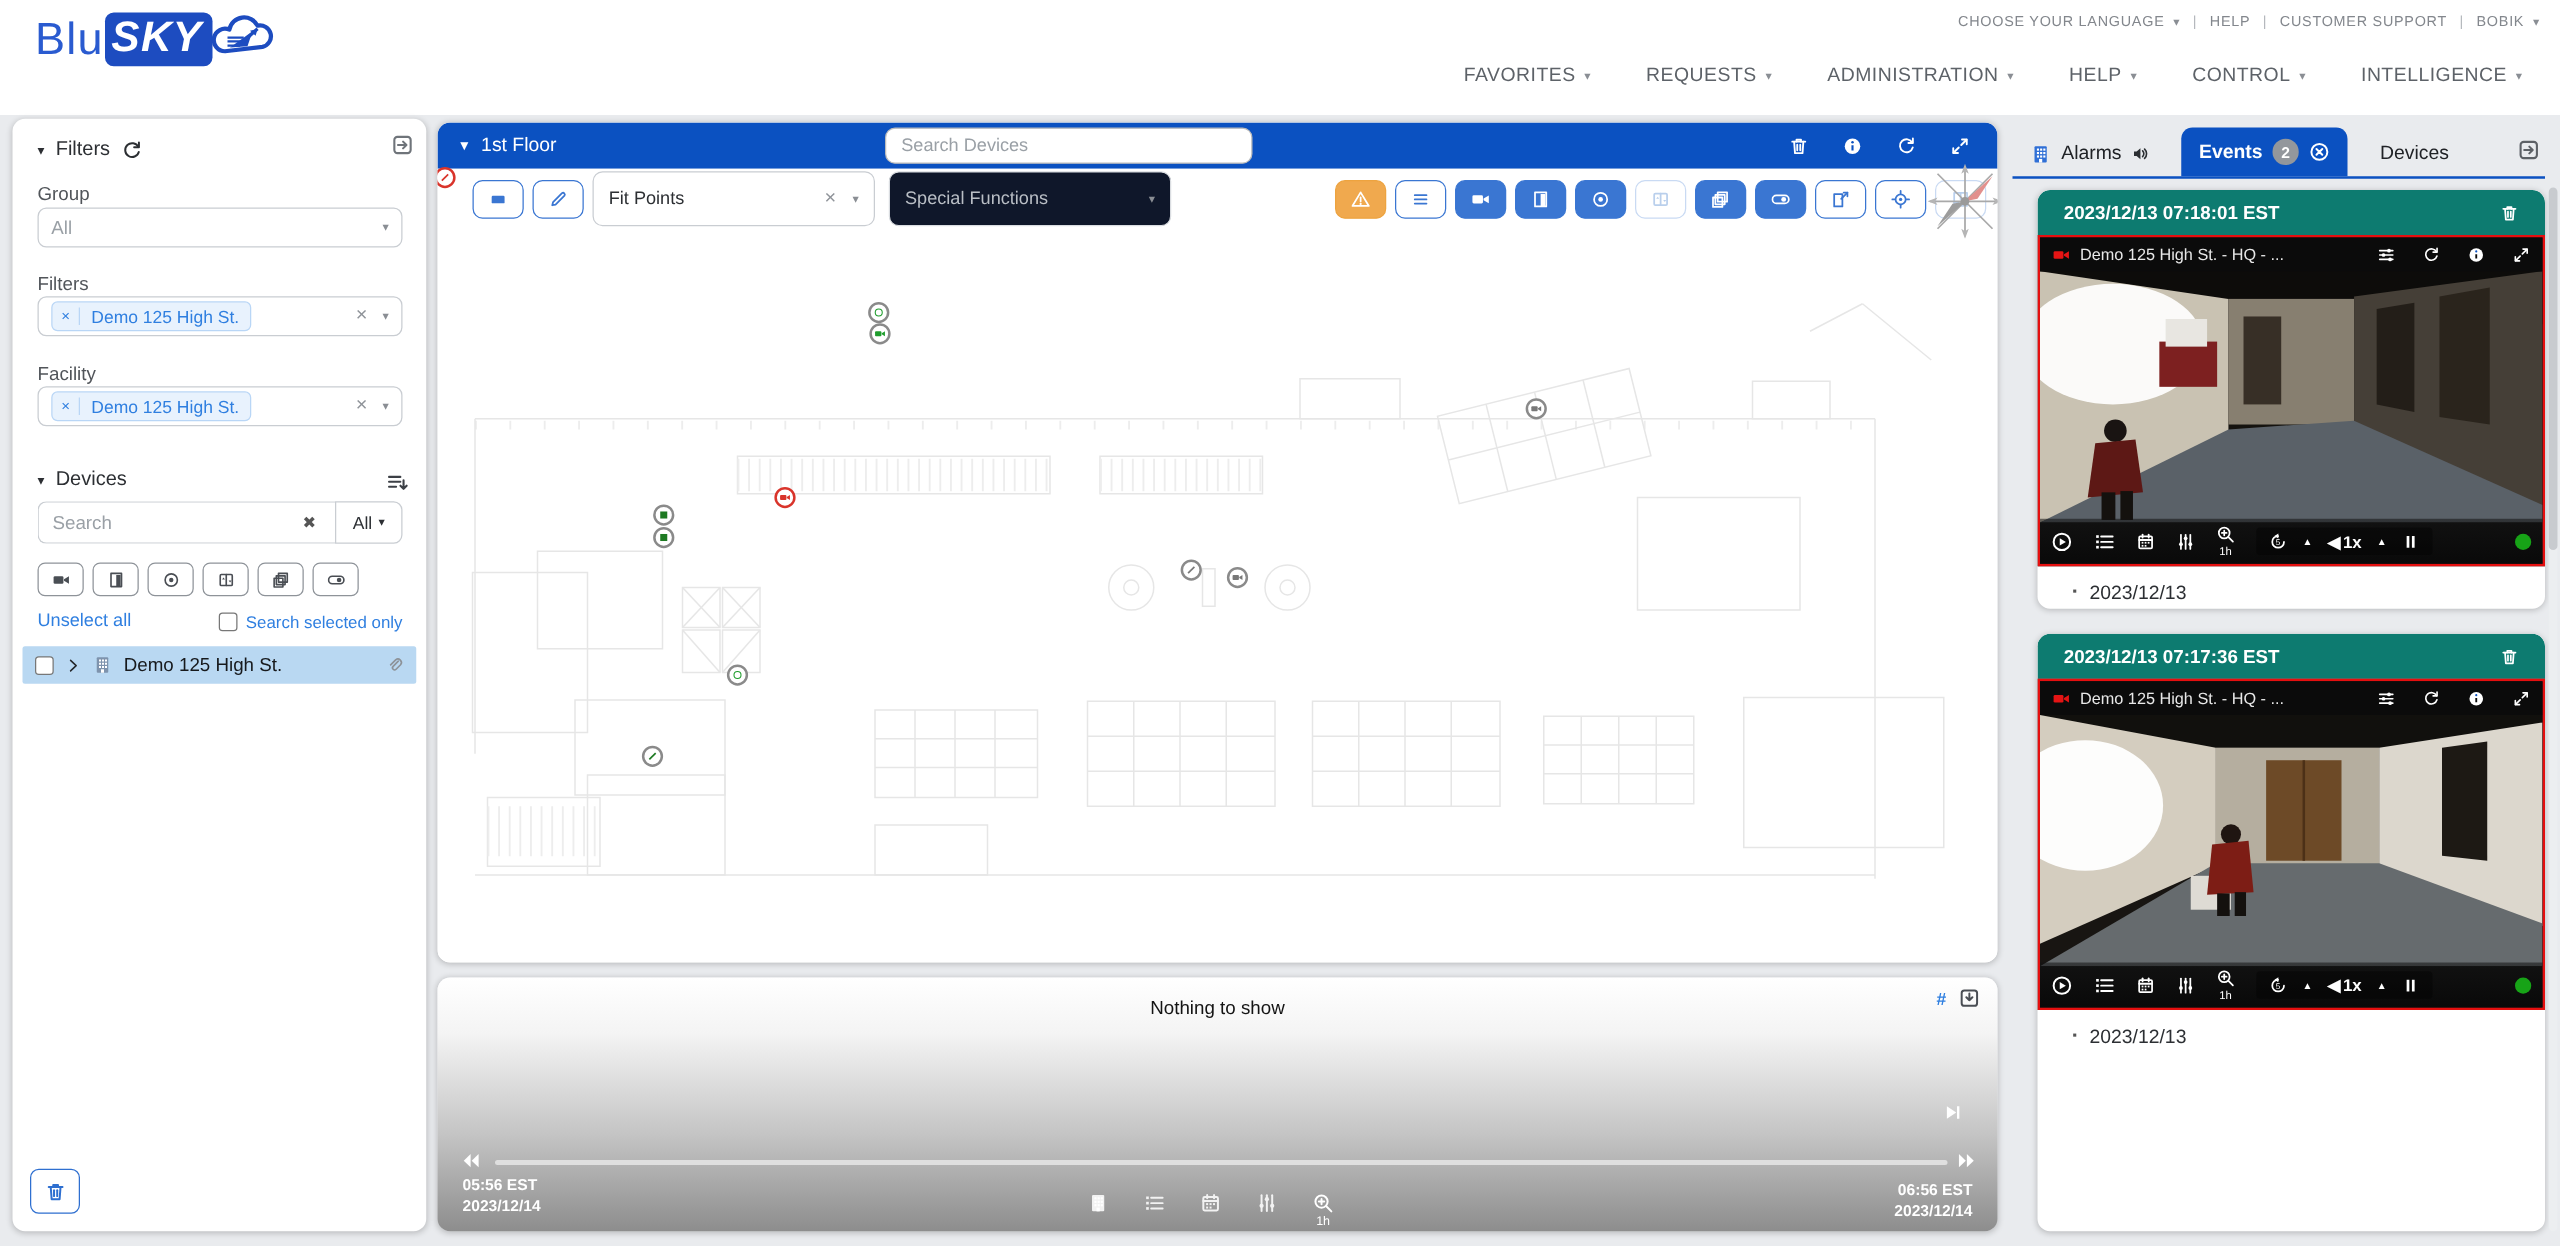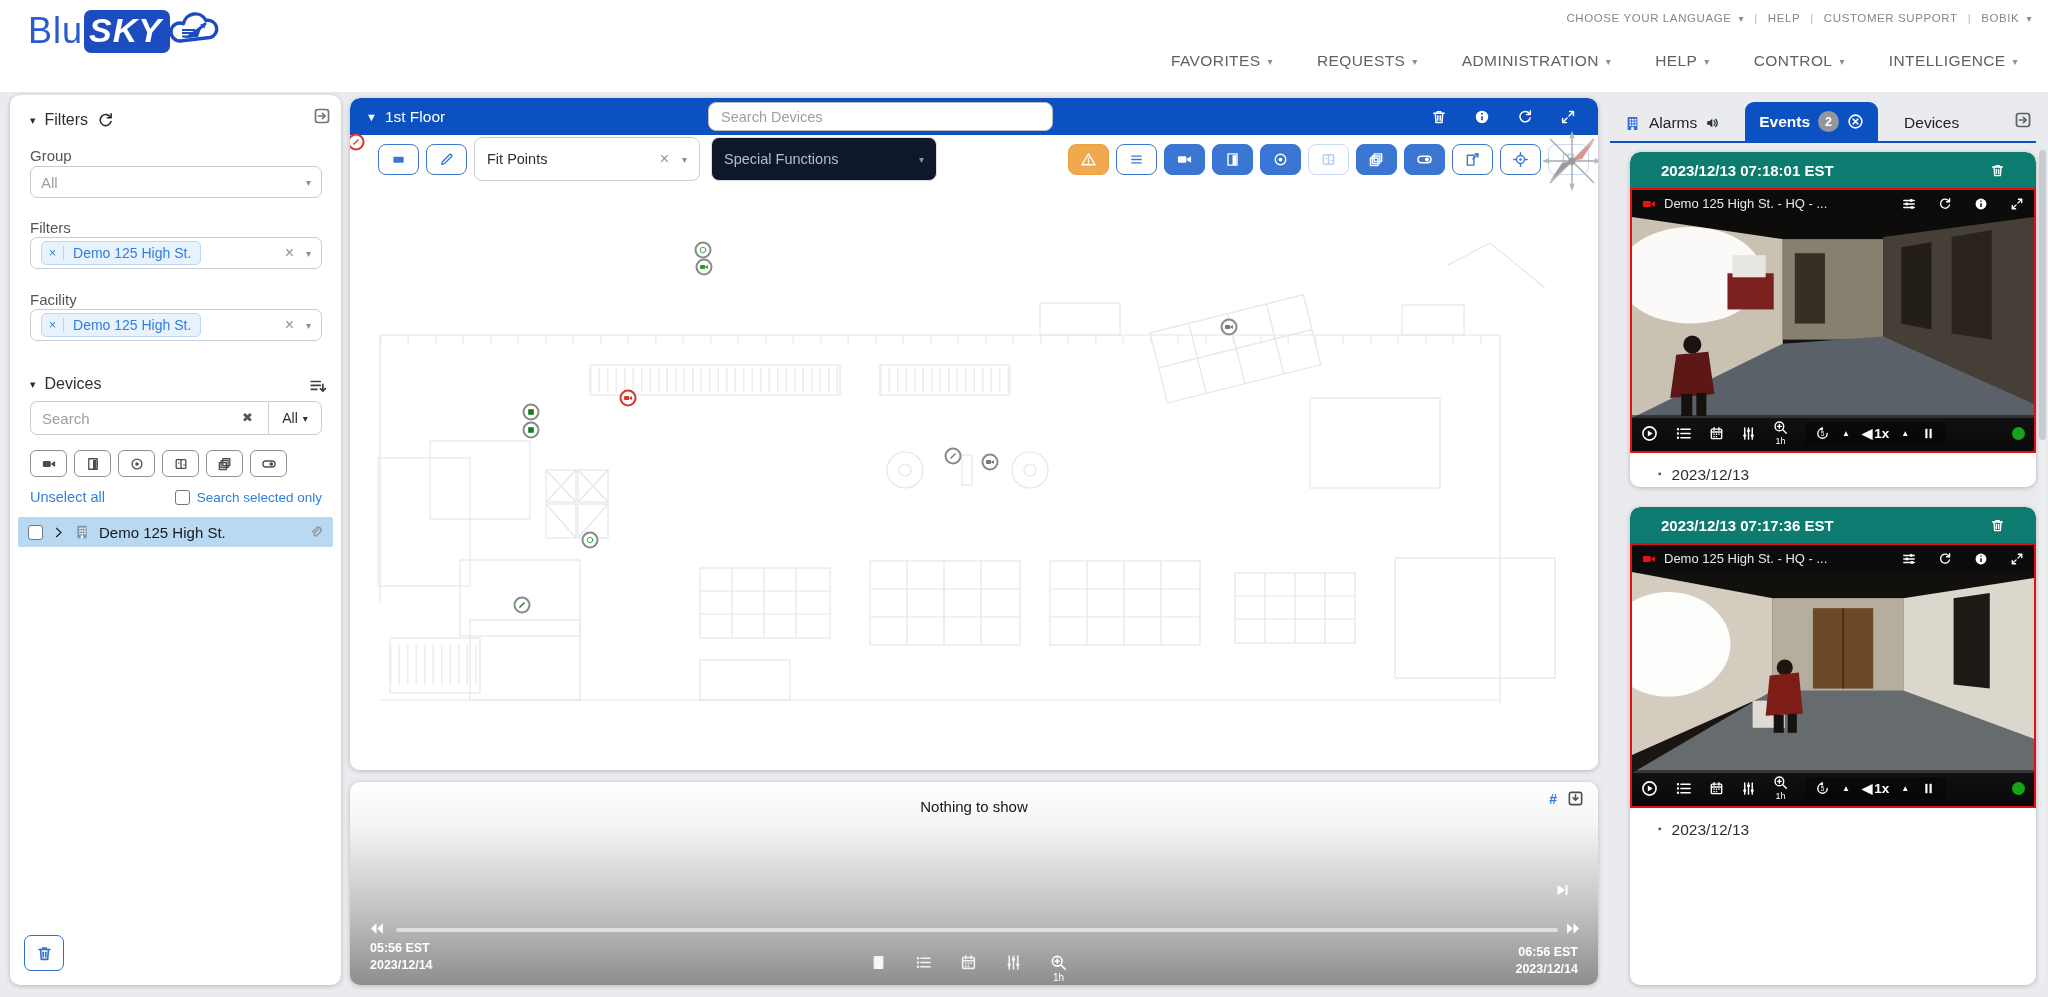--- a/index.html
+++ b/index.html
@@ -49,21 +49,21 @@
   #treerow .name { font-size:15px; color:#17191c; }
   #treerow .clip { margin-left:auto; color:#8d9298; font-size:14px; }
   #trashbtn { position:absolute; left:14px; bottom:14px; width:40px; height:36px; border:1.5px solid #2e6fd0; border-radius:7px; background:#fff; color:#2e6fd0; display:flex; align-items:center; justify-content:center; font-size:17px; cursor:pointer; }
   #sb-collapse { position:absolute; right:10px; top:12px; color:#6f747a; font-size:18px; cursor:pointer; }
 
   
   #mapcard { left:350px; top:98px; width:1248px; height:672px; overflow:hidden; }
   #bluebar { position:absolute; left:0; top:0; width:100%; height:37px; background:#0b51c1; border-radius:10px 10px 0 0; display:flex; align-items:center; }
   #bluebar .floor { color:#fff; font-size:15.5px; margin-left:16px; display:flex; gap:8px; align-items:center; }
   #bluebar .tri { font-size:11px; }
-  #mapsearch { position:absolute; left:358px; top:4px; width:345px; height:29px; border:1px solid #bbb; border-radius:8px; padding:0 12px; font-size:14.5px; outline:none; }
+  #mapsearch { position:absolute; left:358px; top:4px; width:294px; height:29px; border:1px solid #bbb; border-radius:8px; padding:0 12px; font-size:14.5px; outline:none; }
   #mapsearch::placeholder { color:#9aa0a6; }
   #bluebar .ricons { margin-left:auto; margin-right:22px; display:flex; gap:27px; color:#fff; font-size:16px; }
   #maptools { position:absolute; left:0; top:37px; width:100%; height:48px; background:#fff; display:flex; align-items:center; }
   .tbtn { width:41px; height:31px; border-radius:8px; border:1px solid #3a76d2; background:#fff; color:#3a76d2; display:flex; align-items:center; justify-content:center; font-size:15px; margin-right:7px; cursor:pointer; flex:none; }
   .tbtn.fill { background:#3a76d2; color:#fff; border-color:#3a76d2; }
   .tbtn.warn { background:#f0a94e; border-color:#eda33f; color:#fff; }
   .tbtn.dis  { border-color:#c9daf3; color:#b9cfec; }
   .fitsel { width:226px; height:44px; border:1px solid #c9cdd2; border-radius:8px; display:flex; align-items:center; padding:0 12px; font-size:14.5px; color:#2c2f33; margin-right:11px; flex:none; }
   .fitsel .right { margin-left:auto; display:flex; gap:13px; color:#8f9399; align-items:center; }
   .fitsel.dis { background:#0f172a; border-color:#dadde1; color:#b9bec5; }
@@ -86,21 +86,21 @@
   #tl-icons { position:absolute; left:520px; top:172px; display:flex; gap:28px; color:#f2f2f2; font-size:17px; align-items:flex-start; }
   .zoomwrap { display:flex; flex-direction:column; align-items:center; gap:1px; font-size:10px; color:#fff; }
 
   
   #tabs { position:absolute; left:1610px; top:103px; width:426px; height:40px; border-bottom:2.5px solid #0b51c1; display:flex; align-items:flex-end; }
   .tab { display:flex; align-items:center; gap:8px; font-size:15.5px; color:#202226; padding:9px 14px; cursor:pointer; }
   .tab.active { background:#0b51c1; color:#fff; border-radius:9px 9px 0 0; font-weight:bold; margin:0 12px; }
   .badge { width:21px; height:21px; border-radius:50%; background:#93979c; color:#fff; font-size:12.5px; font-weight:bold; display:flex; align-items:center; justify-content:center; }
   #tabs .pcollapse { position:absolute; right:4px; top:8px; color:#5d6166; font-size:18px; cursor:pointer; }
   .evcard { position:absolute; left:1630px; width:406px; overflow:hidden; }
-  .evhead { height:36px; background:#0d7b70; border-radius:10px 10px 0 0; color:#fff; display:flex; align-items:center; padding:0 31px; font-size:15px; font-weight:bold; }
+  .evhead { height:36px; background:#0d7b70; border-radius:10px 10px 0 0; color:#fff; display:flex; align-items:center; padding:0 21px; font-size:15px; font-weight:bold; }
   .evhead .ic { margin-left:auto; font-size:15px; cursor:pointer; }
   .video { position:relative; height:265px; background:#111; border:2px solid #e50f0f; }
   .vhead { position:absolute; left:0; top:0; right:0; height:27px; background:#0b0b0b; display:flex; align-items:center; gap:8px; padding:0 10px; z-index:3; }
   .vhead .cam { color:#e51414; font-size:14px; }
   .vhead .vtitle { color:#e8e8e8; font-size:13px; }
   .vhead .vicons { margin-left:auto; display:flex; gap:22px; color:#fff; font-size:14px; }
   .scene { position:absolute; left:0; top:27px; right:0; bottom:0; }
   .vctrl { position:absolute; left:0; right:0; bottom:0; height:36px; background:linear-gradient(180deg,rgba(18,18,18,.55),rgba(8,8,8,.88)); display:flex; align-items:center; gap:17px; padding:0 9px; color:#fff; font-size:15px; z-index:3; }
   .vctrl .grp { display:flex; align-items:center; gap:12px; background:rgba(0,0,0,.35); padding:3px 10px; border-radius:3px; }
   .speed { font-size:13.5px; font-weight:bold; display:flex; align-items:center; gap:2px; }

